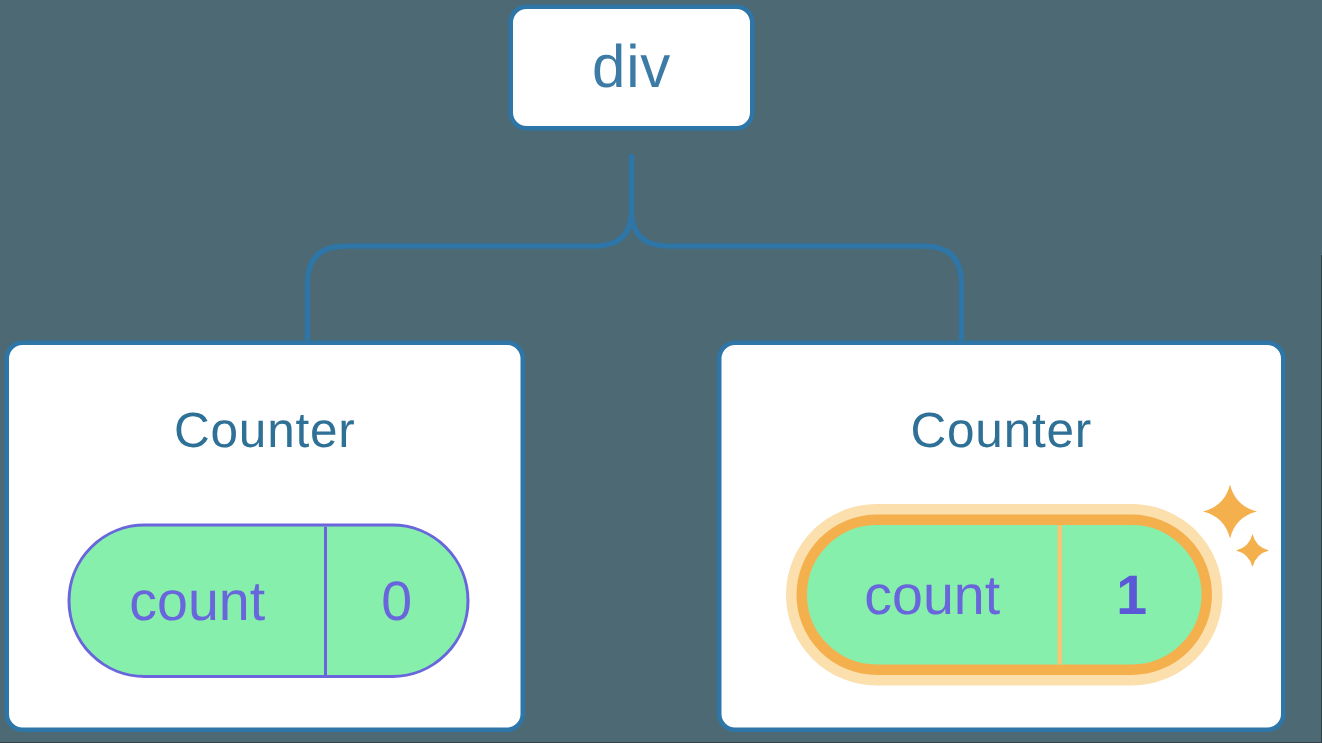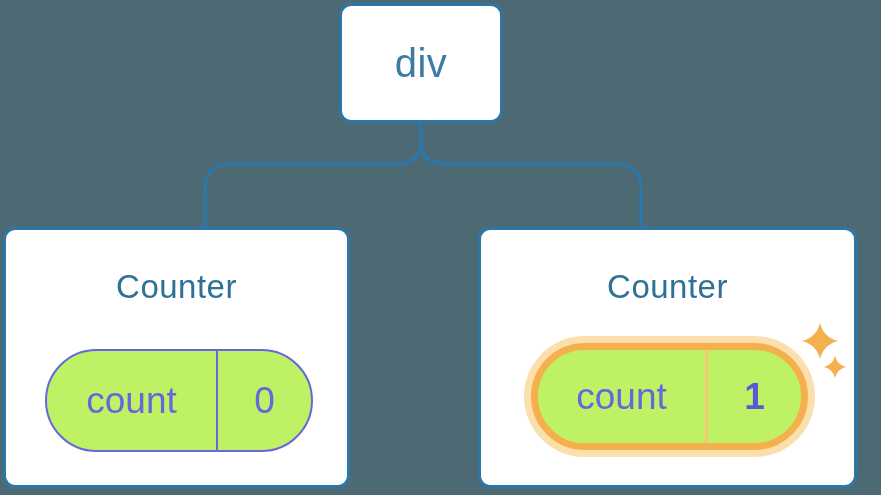--- a/index.html
+++ b/index.html
@@ -32,21 +32,21 @@
   }
   .connector-path {
     fill: none;
     stroke: var(--node-border, #2e76a8);
     stroke-width: 3.5;
   }
 
   .root-node {
     position: absolute;
     left: 339px; top: 3px;
-    width: 164px; height: 120px;
+    width: 164px; height: 84px;
     background: #ffffff;
     border: 3px solid var(--node-border, #2e76a8);
     border-radius: 12px;
     display: flex;
     align-items: center;
     justify-content: center;
   }
   .root-label {
     font-size: 40px;
     color: var(--node-text, #3b7ba6);
@@ -71,21 +71,21 @@
     text-align: center;
     font-size: 33px;
     color: var(--title-text, #2f7096);
     letter-spacing: 0.5px;
   }
 
   .state-pill {
     position: absolute;
     display: flex;
     align-items: stretch;
-    background: #bef264;
+    background: #86efac;
     overflow: hidden;
   }
   .pill-plain {
     left: 39px; top: 119px;
     width: 268px; height: 103px;
     border: 2.5px solid var(--state-purple, #6965dc);
     border-radius: 52px;
   }
   .pill-highlighted {
     left: 50px; top: 113px;

